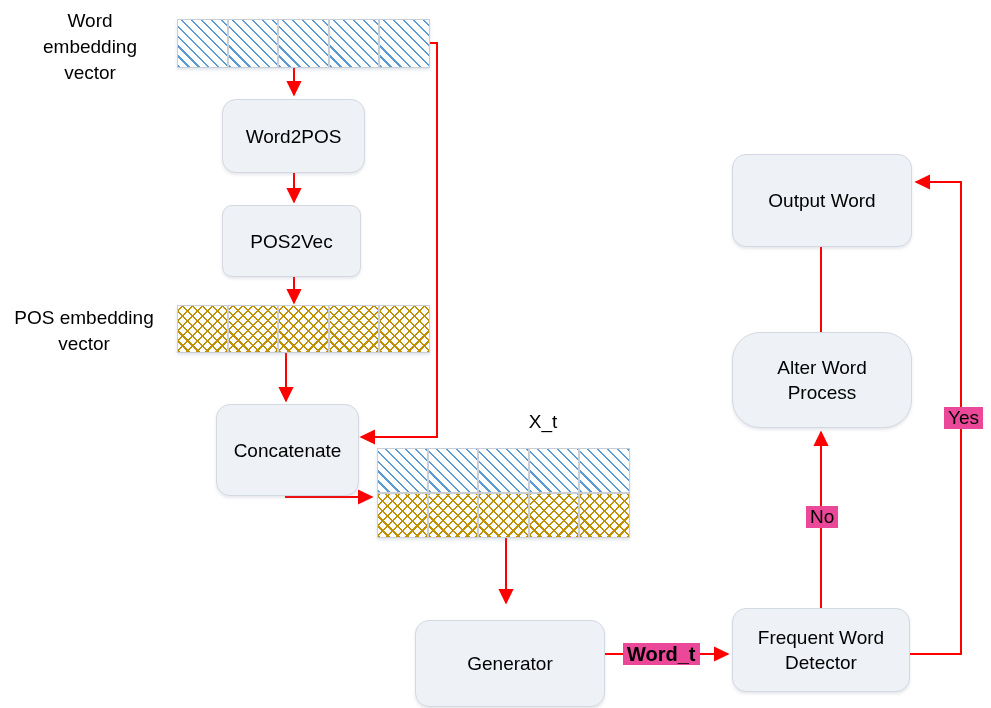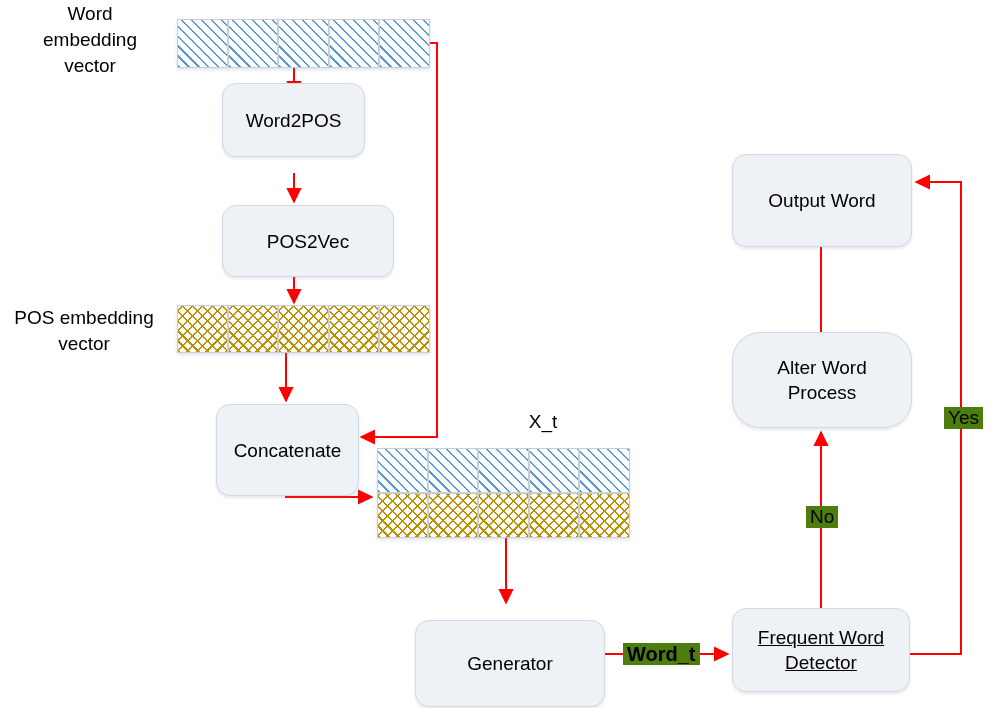--- a/index.html
+++ b/index.html
@@ -63,21 +63,21 @@
       repeating-linear-gradient(45deg,#bf9000 0px,#bf9000 1.6px,rgba(191,144,0,0) 1.6px,rgba(191,144,0,0) 7px),
       repeating-linear-gradient(-45deg,#bf9000 0px,#bf9000 1.6px,rgba(191,144,0,0) 1.6px,rgba(191,144,0,0) 7px);
   }
 
   
   #wires{position:absolute;left:0;top:0;width:991px;height:708px;pointer-events:none;}
   .wire{stroke:#ff0000;stroke-width:2;fill:none;}
 
   
   .edge-label{
-    position:absolute;font-size:19px;color:#000;background:#4d7c0f;
+    position:absolute;font-size:19px;color:#000;background:#ec4899;
     padding:0 4px;line-height:22px;
   }
   .edge-label.bold{font-weight:bold;font-size:20px;}
 </style>
 </head>
 <body>
 
 <div id="stage">
 
   <svg id="wires" viewBox="0 0 991 708">
@@ -103,21 +103,21 @@
 
     <path class="wire" d="M605,654 L728,654" marker-end="url(#ar)"></path>
 
     <path class="wire" d="M821,608 L821,432" marker-end="url(#ar)"></path>
 
     <path class="wire" d="M821,332 L821,232" marker-end="url(#ar)"></path>
 
     <path class="wire" d="M910,654 L961,654 L961,182 L916,182" marker-end="url(#ar)"></path>
   </svg>
 
-  <div class="label center" style="left:20px;top:1px;width:140px;">Word
+  <div class="label center" style="left:20px;top:8px;width:140px;">Word
 embedding
 vector</div>
 
   <div class="label right" style="left:0px;top:305px;width:168px;">POS embedding
 vector</div>
 
   <div class="label center" style="left:503px;top:409px;width:80px;">X_t</div>
 
   <div class="vec" style="left:177px;top:19px;width:253px;height:49px;">
     <div class="vrow">
@@ -149,29 +149,29 @@
     </div>
     <div class="vrow" style="height:45px;">
       <div class="cell hatch-gold"></div>
       <div class="cell hatch-gold"></div>
       <div class="cell hatch-gold"></div>
       <div class="cell hatch-gold"></div>
       <div class="cell hatch-gold"></div>
     </div>
   </div>
 
-  <div class="box" style="left:222px;top:83px;width:143px;height:74px;">Word2POS</div>
+  <div class="box" style="left:222px;top:99px;width:143px;height:74px;">Word2POS</div>
 
-  <div class="box" style="left:222px;top:205px;width:172px;height:72px;">POS2Vec</div>
+  <div class="box" style="left:222px;top:205px;width:139px;height:72px;border-radius:10px;">POS2Vec</div>
 
   <div class="box" style="left:216px;top:404px;width:143px;height:92px;">Concatenate</div>
 
   <div class="box" style="left:415px;top:620px;width:190px;height:87px;">Generator</div>
 
-  <div class="box" style="left:732px;top:608px;width:178px;height:84px;white-space:pre-line;text-decoration:underline;">Frequent Word
+  <div class="box" style="left:732px;top:608px;width:178px;height:84px;white-space:pre-line;">Frequent Word
 Detector</div>
 
   <div class="box" style="left:732px;top:332px;width:180px;height:96px;white-space:pre-line;border-radius:28px;">Alter Word
 Process</div>
 
   <div class="box" style="left:732px;top:135px;width:180px;height:93px;margin-top:19px;">Output Word</div>
 
   <div class="edge-label bold" style="left:623px;top:643px;text-align:right;">Word_t</div>
 
   <div class="edge-label" style="left:806px;top:506px;">No</div>

